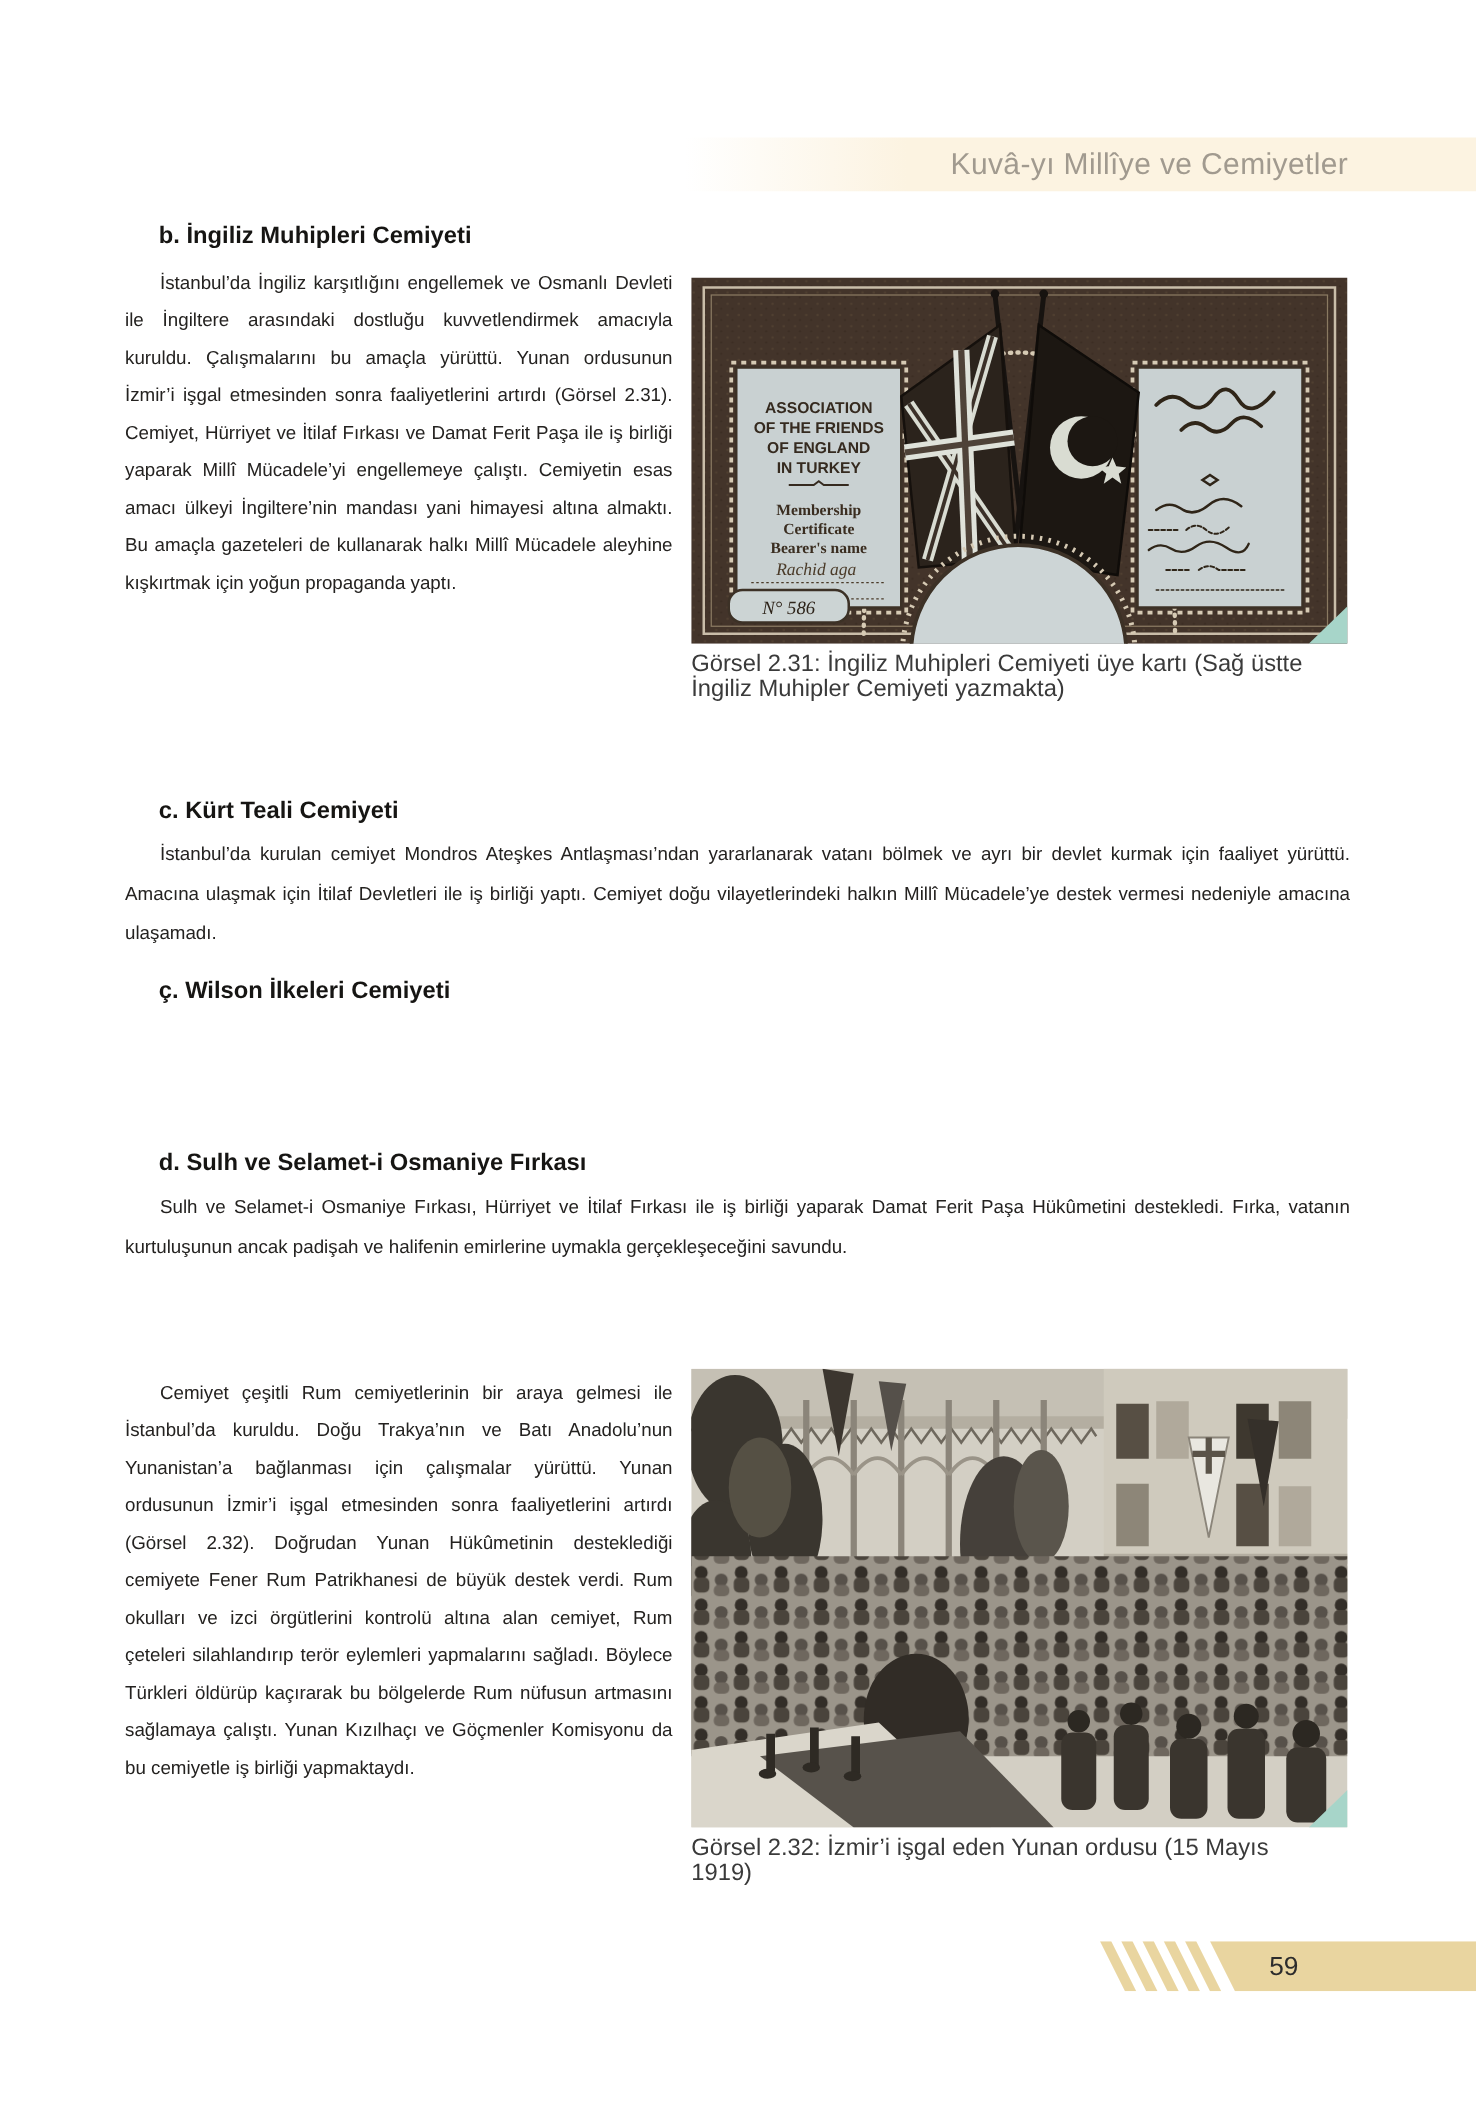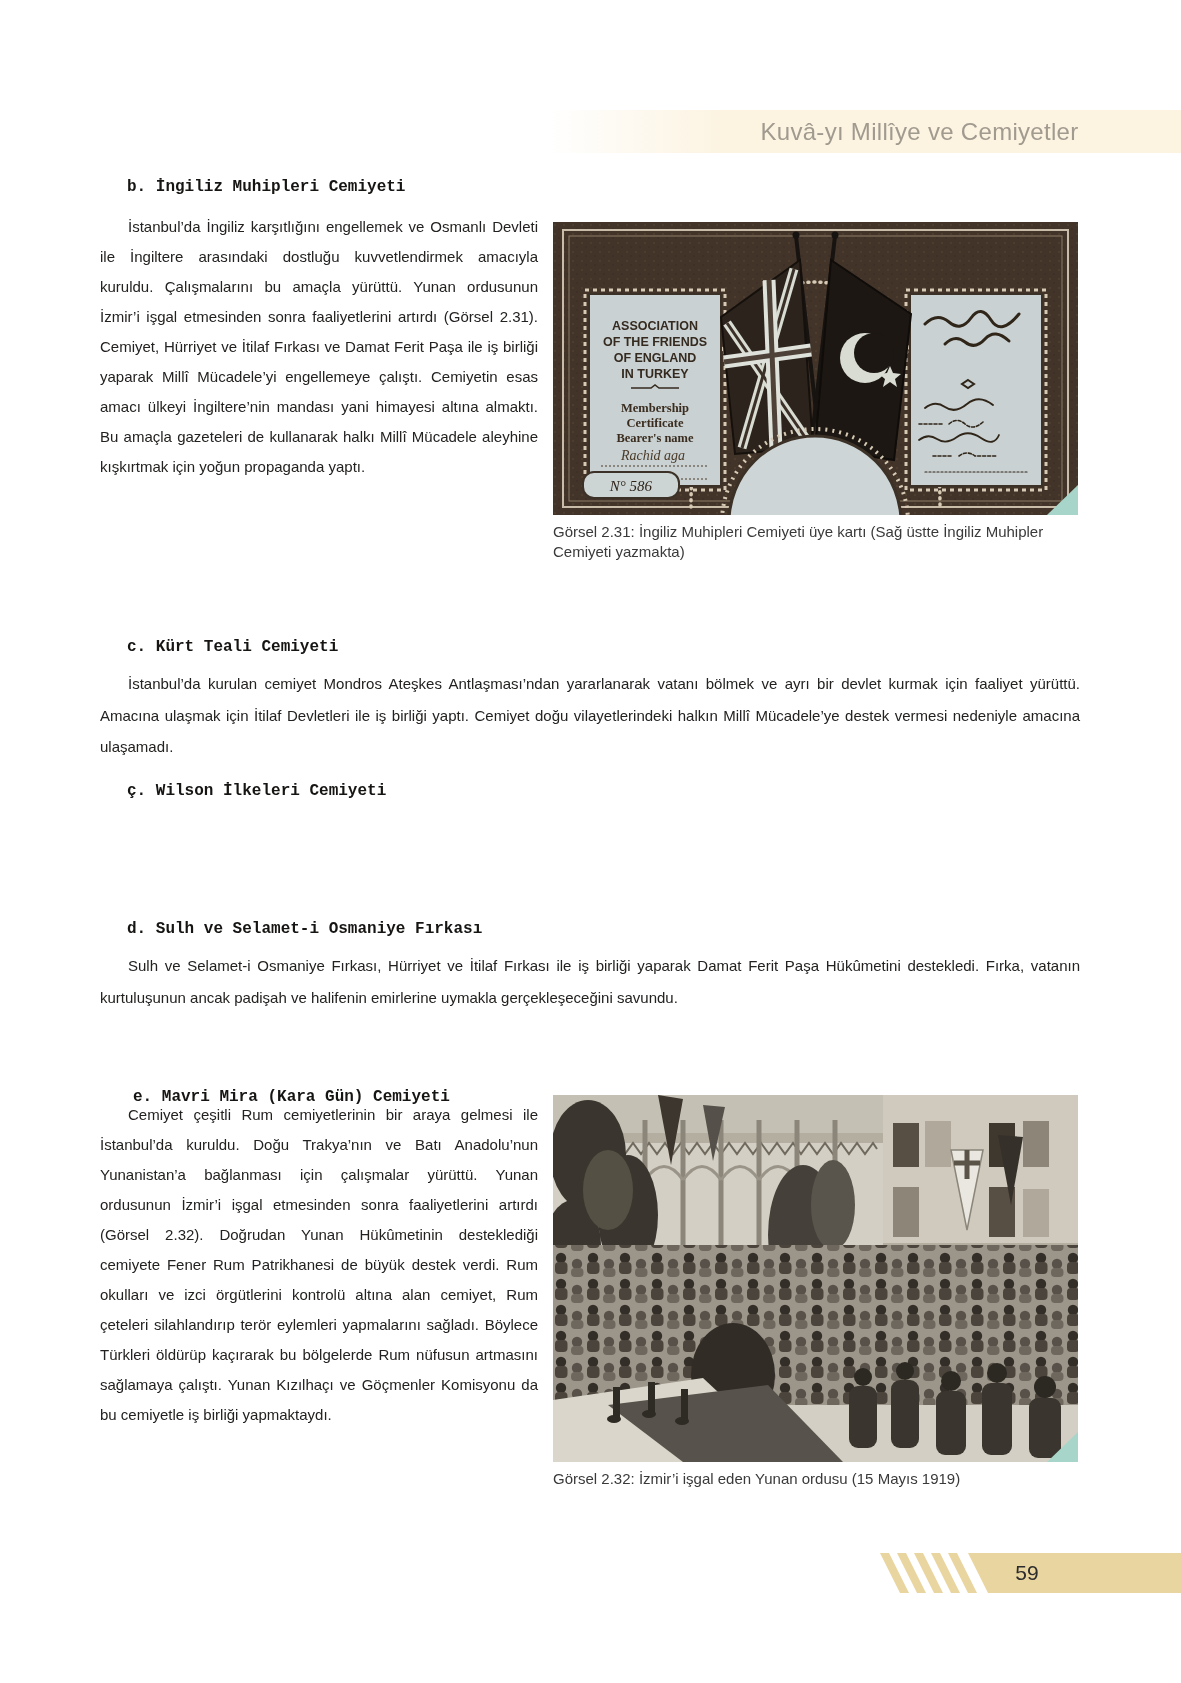--- a/index.html
+++ b/index.html
@@ -4,31 +4,31 @@
 <style>
   html,body{margin:0;padding:0;background:#ffffff;}
   .page{position:relative;width:1181px;height:1683px;background:#ffffff;overflow:hidden;
         font-family:"Liberation Sans",sans-serif;color:#1e1d1b;}
   
   .header-bar{position:absolute;left:548px;top:110px;width:633px;height:43px;
     background:linear-gradient(90deg, rgba(253,244,227,0) 0%, #fcf3e1 28%, #fcf3e1 100%);
     display:flex;align-items:center;justify-content:center;}
   .header-bar span{color:#a19a8f;font-size:24px;letter-spacing:.3px;padding-left:110px;}
   
-  .sec-h{position:absolute;left:127px;margin:0;font-size:16px;font-weight:bold;color:#161513;font-family:Liberation Mono, monospace;}
+  .sec-h{position:absolute;left:127px;margin:0;font-size:19px;font-weight:bold;color:#161513;}
   .sec-h.e-ind{left:133px;}
   
   .para{position:absolute;left:100px;margin:0;text-align:justify;color:#242220;
         font-size:15px;line-height:30px;text-indent:28px;}
   .para.full{width:980px;line-height:31.5px;}
   .para.col{width:438px;}
   
   .fig{position:absolute;left:553px;width:525px;}
   .fig svg{display:block;}
-  .caption{margin-top:7px;font-size:15px;line-height:20px;color:#3a3a3a;width:512px;}
+  .caption{margin-top:7px;font-size:19px;line-height:20px;color:#3a3a3a;width:512px;}
   
   .footer{position:absolute;top:1553px;right:0;width:301px;height:40px;}
   .footer svg{display:block;}
 </style>
 </head>
 <body>
 
 <div class="page">
 
   <div class="header-bar">
@@ -122,21 +122,20 @@
 
   <h3 class="sec-h" style="top:638px;">c. Kürt Teali Cemiyeti</h3>
   <p class="para full" style="top:668px;">İstanbul’da kurulan cemiyet Mondros Ateşkes Antlaşması’ndan yararlanarak vatanı bölmek ve ayrı bir devlet kurmak için faaliyet yürüttü. Amacına ulaşmak için İtilaf Devletleri ile iş birliği yaptı. Cemiyet doğu vilayetlerindeki halkın Millî Mücadele’ye destek vermesi nedeniyle amacına ulaşamadı.</p>
 
   <h3 class="sec-h" style="top:782px;">ç. Wilson İlkeleri Cemiyeti</h3>
 
   <h3 class="sec-h" style="top:920px;">d. Sulh ve Selamet-i Osmaniye Fırkası</h3>
   <p class="para full" style="top:950px;">Sulh ve Selamet-i Osmaniye Fırkası, Hürriyet ve İtilaf Fırkası ile iş birliği yaparak Damat Ferit Paşa Hükûmetini destekledi. Fırka, vatanın kurtuluşunun ancak padişah ve halifenin emirlerine uymakla gerçekleşeceğini savundu.</p>
 
 
-  <h3 class="sec-h e-ind" style="top:1088px;">e. Mavri Mira (Kara Gün) Cemiyeti</h3>
   <p class="para col" style="top:1100px;">Cemiyet çeşitli Rum cemiyetlerinin bir araya gelmesi ile İstanbul’da kuruldu. Doğu Trakya’nın ve Batı Anadolu’nun Yunanistan’a bağlanması için çalışmalar yürüttü. Yunan ordusunun İzmir’i işgal etmesinden sonra faaliyetlerini artırdı (Görsel 2.32). Doğrudan Yunan Hükûmetinin desteklediği cemiyete Fener Rum Patrikhanesi de büyük destek verdi. Rum okulları ve izci örgütlerini kontrolü altına alan cemiyet, Rum çeteleri silahlandırıp terör eylemleri yapmalarını sağladı. Böylece Türkleri öldürüp kaçırarak bu bölgelerde Rum nüfusun artmasını sağlamaya çalıştı. Yunan Kızılhaçı ve Göçmenler Komisyonu da bu cemiyetle iş birliği yapmaktaydı.</p>
 
   <div class="fig" style="top:1095px;">
     <svg width="525" height="367" viewBox="0 0 525 367" role="img">
       <defs>
         <pattern id="crowd" width="32" height="26" patternUnits="userSpaceOnUse">
           <rect width="32" height="26" fill="#9b958a"></rect>
           <circle cx="8" cy="7" r="5.2" fill="#332e28"></circle>
           <rect x="2" y="11" width="12.5" height="12" rx="4" fill="#4a443c"></rect>
           <circle cx="24" cy="13" r="5.2" fill="#57514a"></circle>

